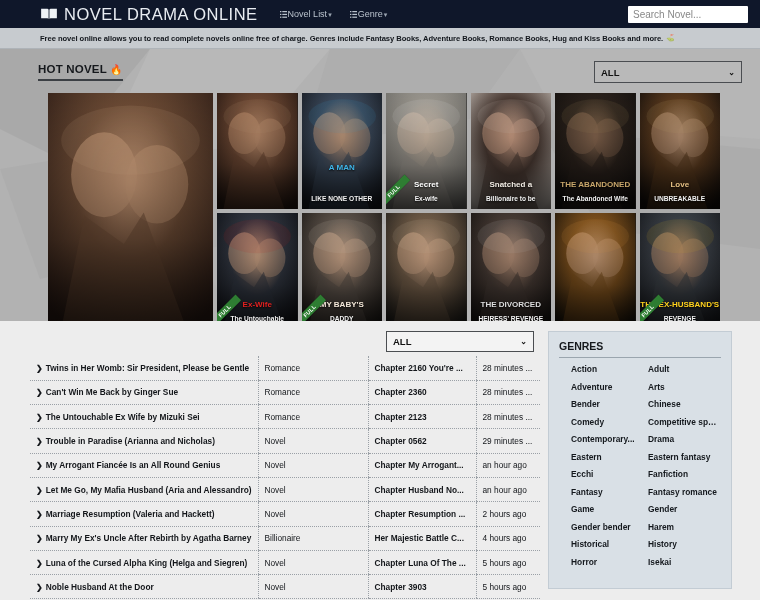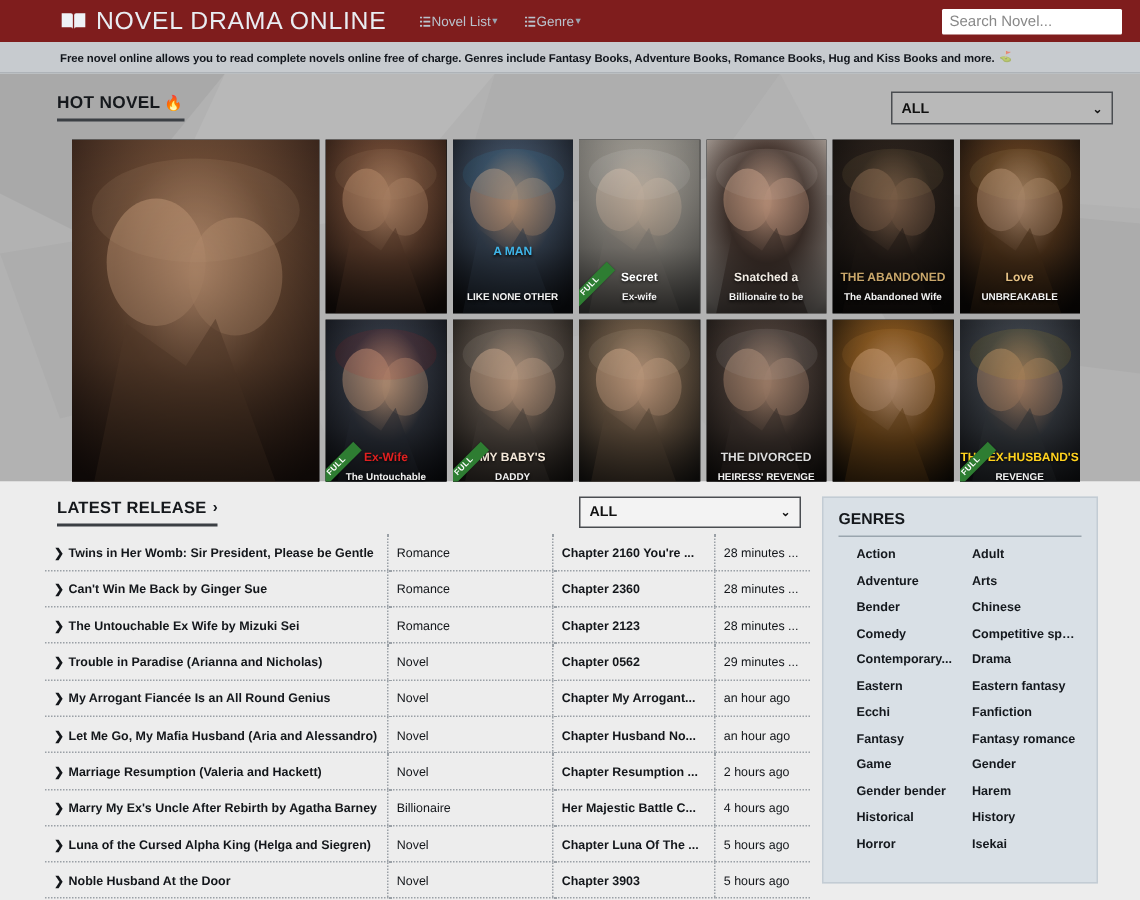--- a/index.html
+++ b/index.html
@@ -5,21 +5,21 @@
   * { box-sizing: border-box; margin: 0; padding: 0; }
   html, body {
     width: 760px; height: 600px; overflow: hidden;
     font-family: "Liberation Sans", sans-serif;
     background: #e8e8e8;
   }
   body { position: relative; }
 
   
   .topbar {
-    height: 28px; background: #7f1d1d;
+    height: 28px; background: #0f172a;
     display: flex; align-items: center; padding: 0 12px;
     position: relative; z-index: 20;
   }
   .brand { display: flex; align-items: center; gap: 6px; margin-left: 28px; }
   .brand-icon { width: 18px; height: 14px; display:block; }
   .brand-text {
     color: #e9edf2; font-size: 16.5px; letter-spacing: .5px;
     font-weight: 400; white-space: nowrap;
   }
   .nav-links { display: flex; align-items: center; gap: 18px; margin-left: 22px; }
@@ -561,24 +561,20 @@
         <div class="ribbon">FULL</div>
       </div>
     </div>
 </div>
 
 <div class="lower">
   <div class="lower-inner">
 
     <div class="col-main">
       <div class="lr-head">
-        <div class="lr-title">
-          <span>LATEST RELEASE</span>
-          <span class="chev-r">›</span>
-        </div>
         <div class="lr-select">
           <span>ALL</span>
           <span class="sel-caret">⌄</span>
         </div>
       </div>
 
       <table class="releases">
         <tbody id="release-rows">
             <tr>
               <td class="c-title"><span class="arw">❯</span><span>Twins in Her Womb: Sir President, Please be Gentle</span></td>

